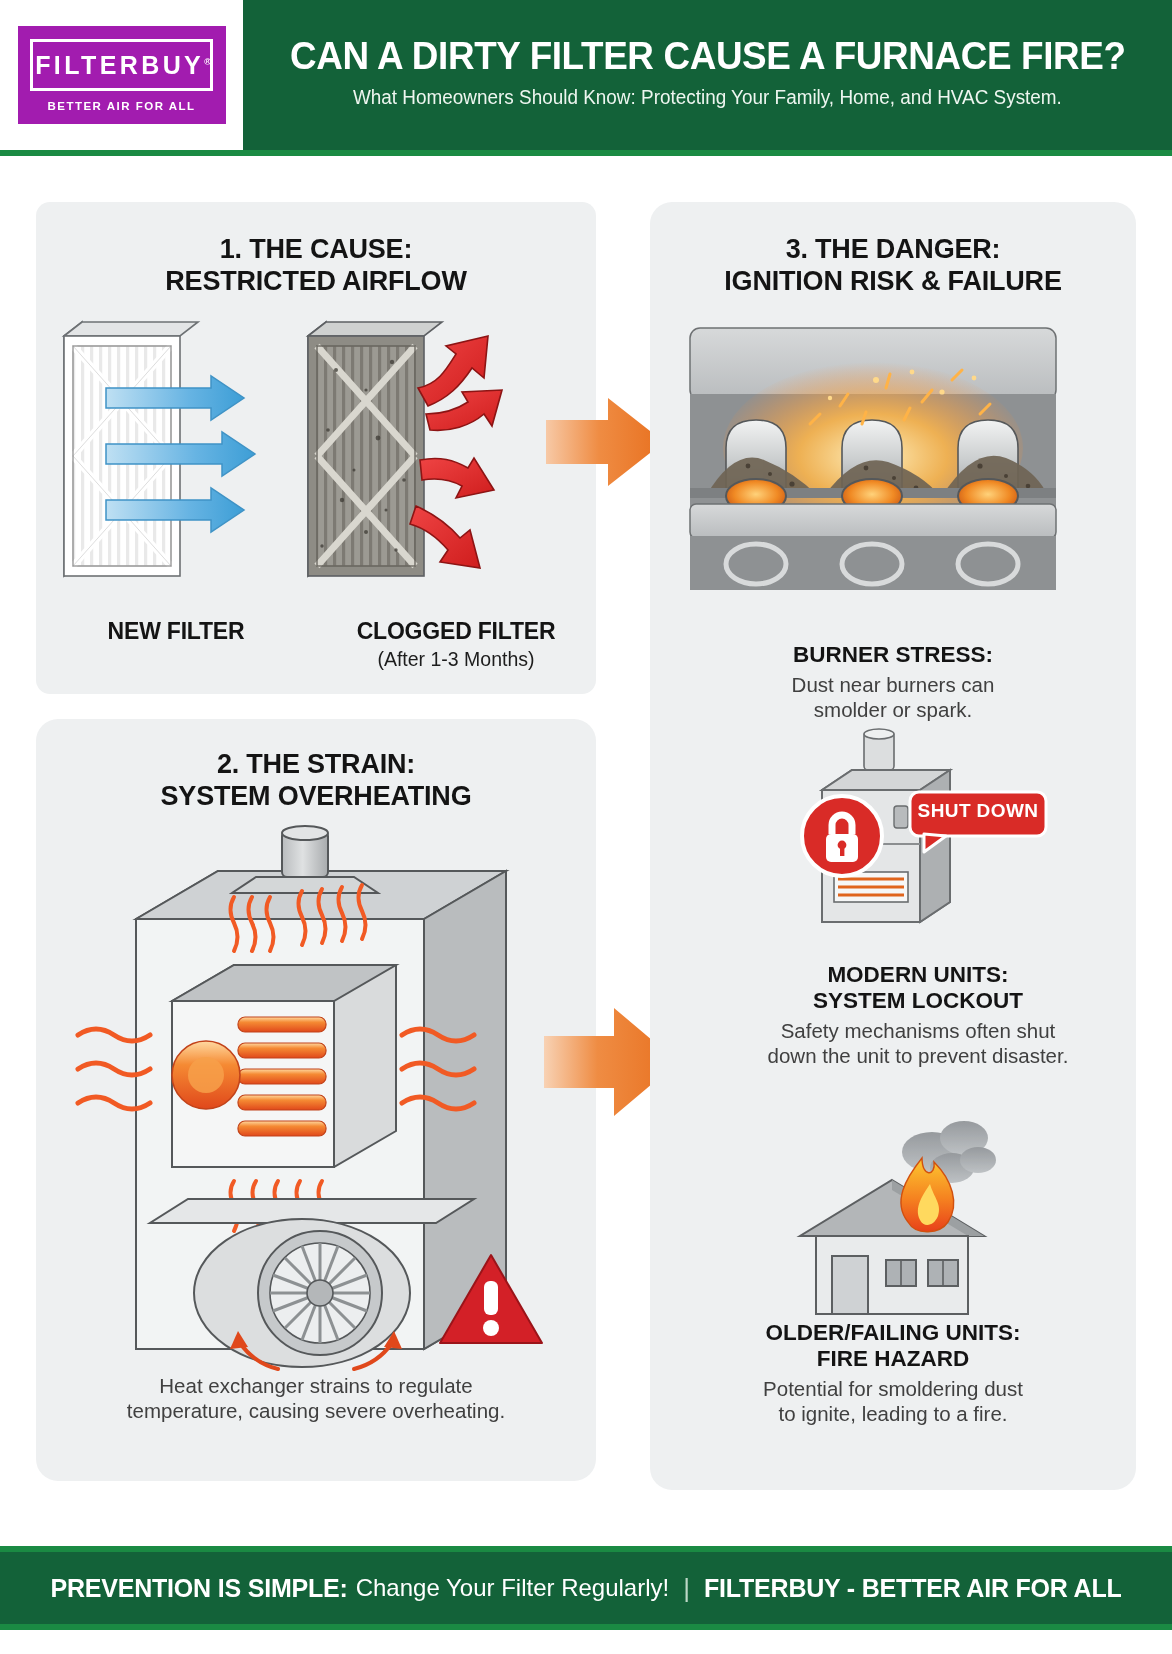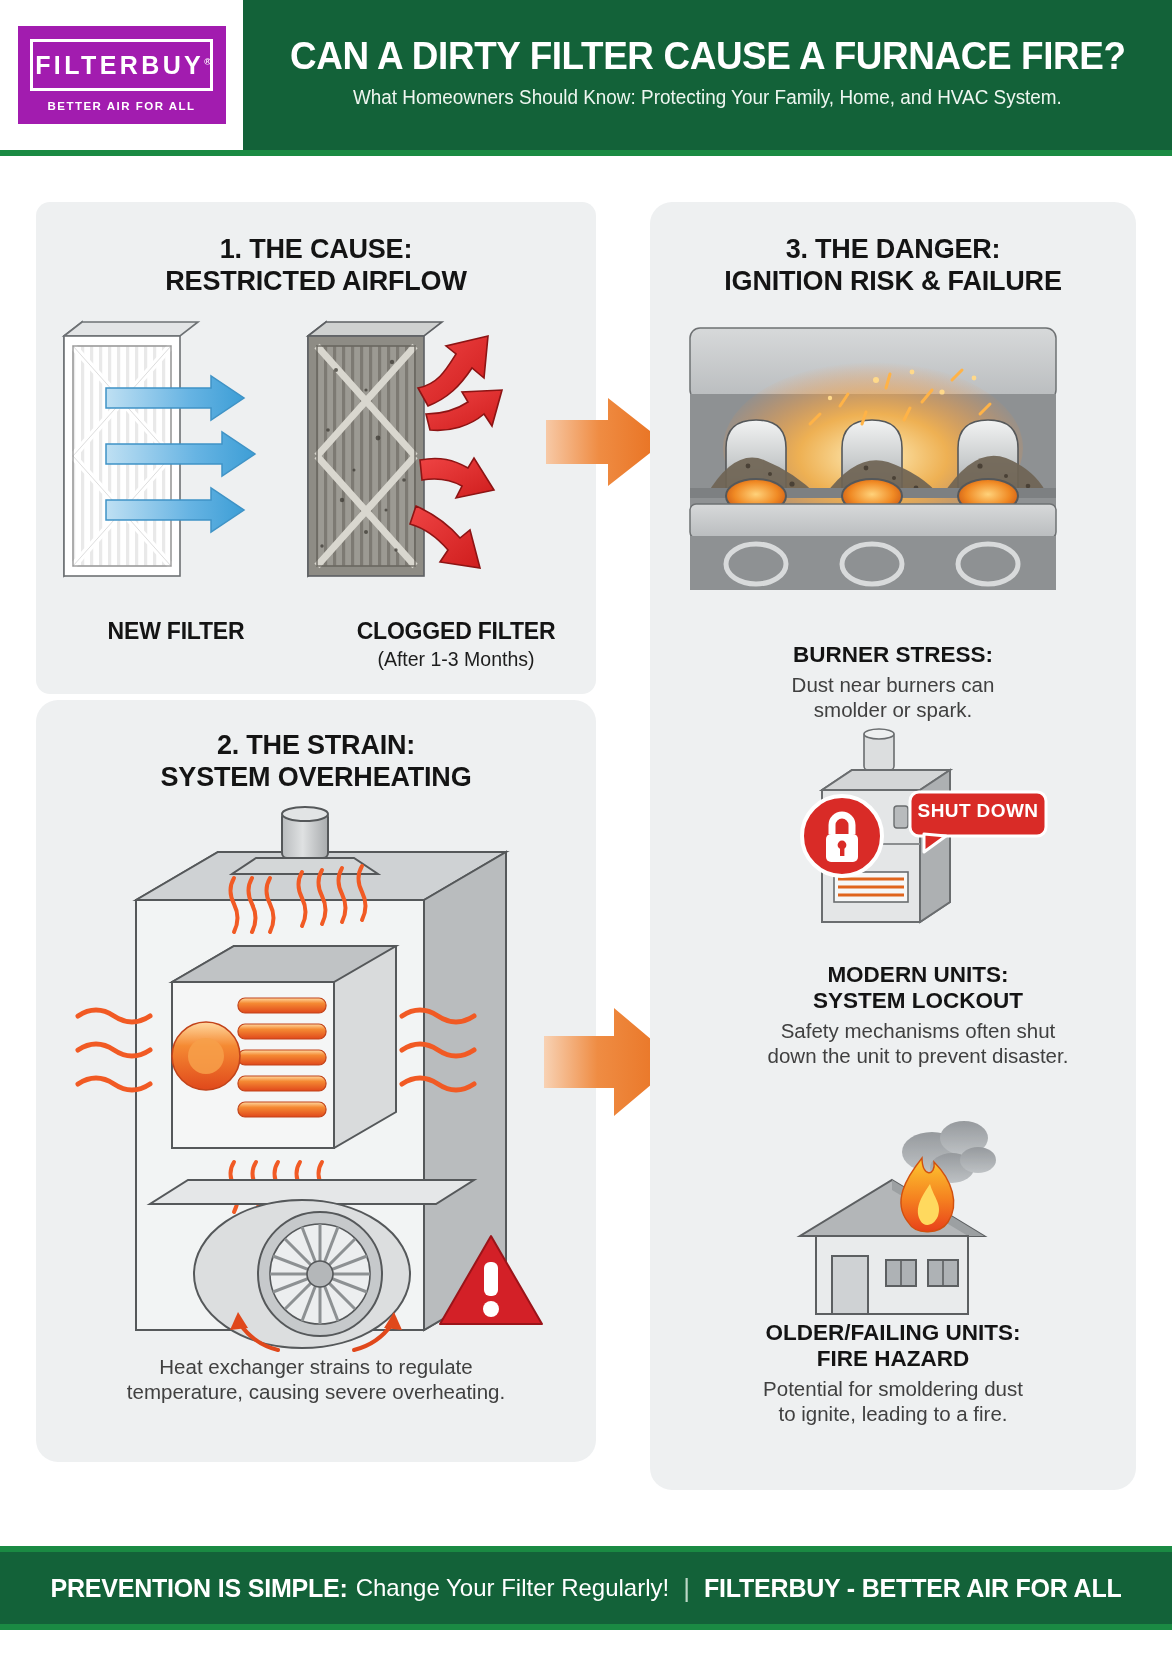--- a/index.html
+++ b/index.html
@@ -55,21 +55,21 @@
     color: #eef6f0; font-size: 19.5px; text-align: center; margin-top: 9px;
     white-space: nowrap; transform: scaleX(0.97);
   }
   .head-rule { position:absolute; left:0; top:150px; width:1172px; height:6px; background:#1a8a43; }
 
   
   .panel {
     position: absolute; background: #eef0f1; border-radius: 22px;
   }
   #panel-cause   { left: 36px;  top: 202px;  width: 560px; height: 492px; border-radius: 14px; }
-  #panel-strain  { left: 36px;  top: 700px;  width: 560px; height: 762px; }
+  #panel-strain  { left: 36px;  top: 719px;  width: 560px; height: 762px; }
   #panel-danger  { left: 650px; top: 202px;  width: 486px; height: 1288px; }
 
   .panel-title {
     text-align: center; font-weight: bold; font-size: 27px; color: #141414;
     line-height: 1.17; letter-spacing: -0.2px;
   }
   .panel-title .t2 { display: block; }
 
   .cap-strong { font-weight: bold; font-size: 22.5px; color: #141414; text-align:center; line-height:1.15; }
   .cap-normal { font-size: 20.5px; color: #404040; text-align:center; line-height:1.22; }

